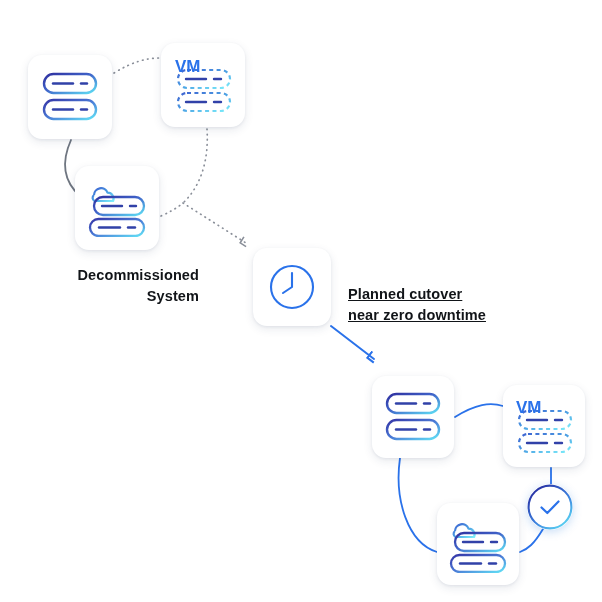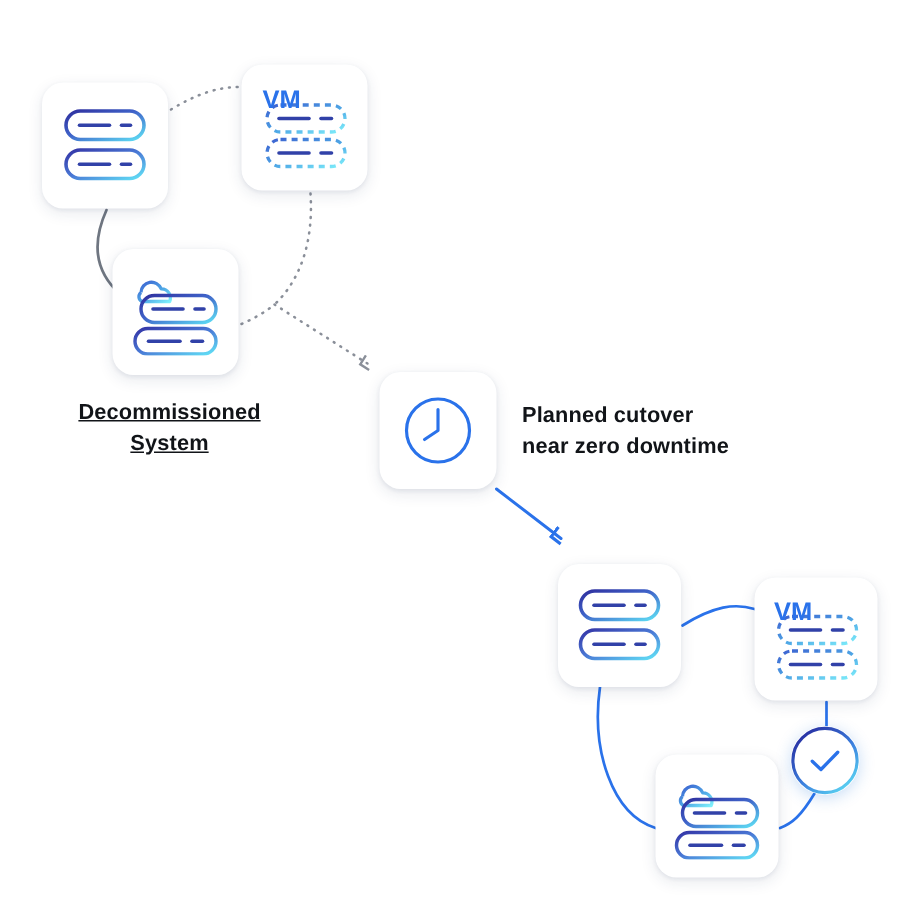--- a/index.html
+++ b/index.html
@@ -47,21 +47,21 @@
   }
   .label {
     position: absolute;
     font-weight: bold;
     color: #111418;
     font-size: 14.5px;
     line-height: 21px;
     letter-spacing: 0.1px;
     white-space: pre-line;
   }
-  .label.center { text-align: center; text-decoration: underline; }
+  .label.center { text-align: right; }
   .label.left   { text-align: left; }
   .label.right  { text-align: right; }
 </style>
 </head>
 <body>
 
 <div id="stage">
 
   <svg id="edges" viewBox="0 0 602 602" xmlns="http://www.w3.org/2000/svg">
     <defs>
@@ -199,17 +199,17 @@
   <div class="badge" style="left:527px; top:484px; width:46px; height:46px;">
     <svg width="46" height="46" viewBox="0 0 46 46">
       <circle cx="23" cy="23" r="21.4" fill="#ffffff" stroke="url(#gradCheckRing)" stroke-width="2.1"></circle>
       <path d="M14.5,23.5 L20.3,29 L31.5,17.5" fill="none" stroke="#2a72ea" stroke-width="2.2" stroke-linecap="round" stroke-linejoin="round"></path>
     </svg>
   </div>
 
   <div class="label center" style="left:27px; top:265px; width:172px;">Decommissioned
 System</div>
 
-  <div class="label left" style="left:348px; top:267px; width:220px;">Planned cutover
+  <div class="label left" style="left:348px; top:284px; width:220px;text-decoration:underline;">Planned cutover
 near zero downtime</div>
 
 
 </div>
 
 </body></html>

